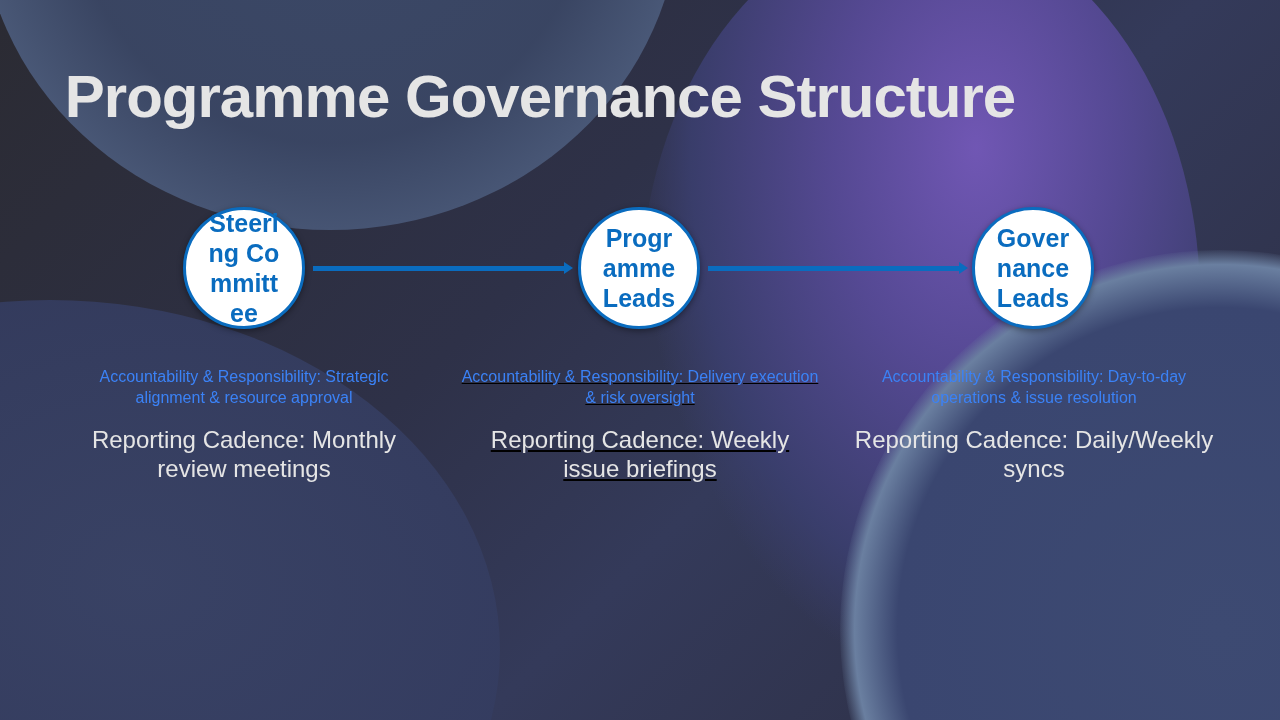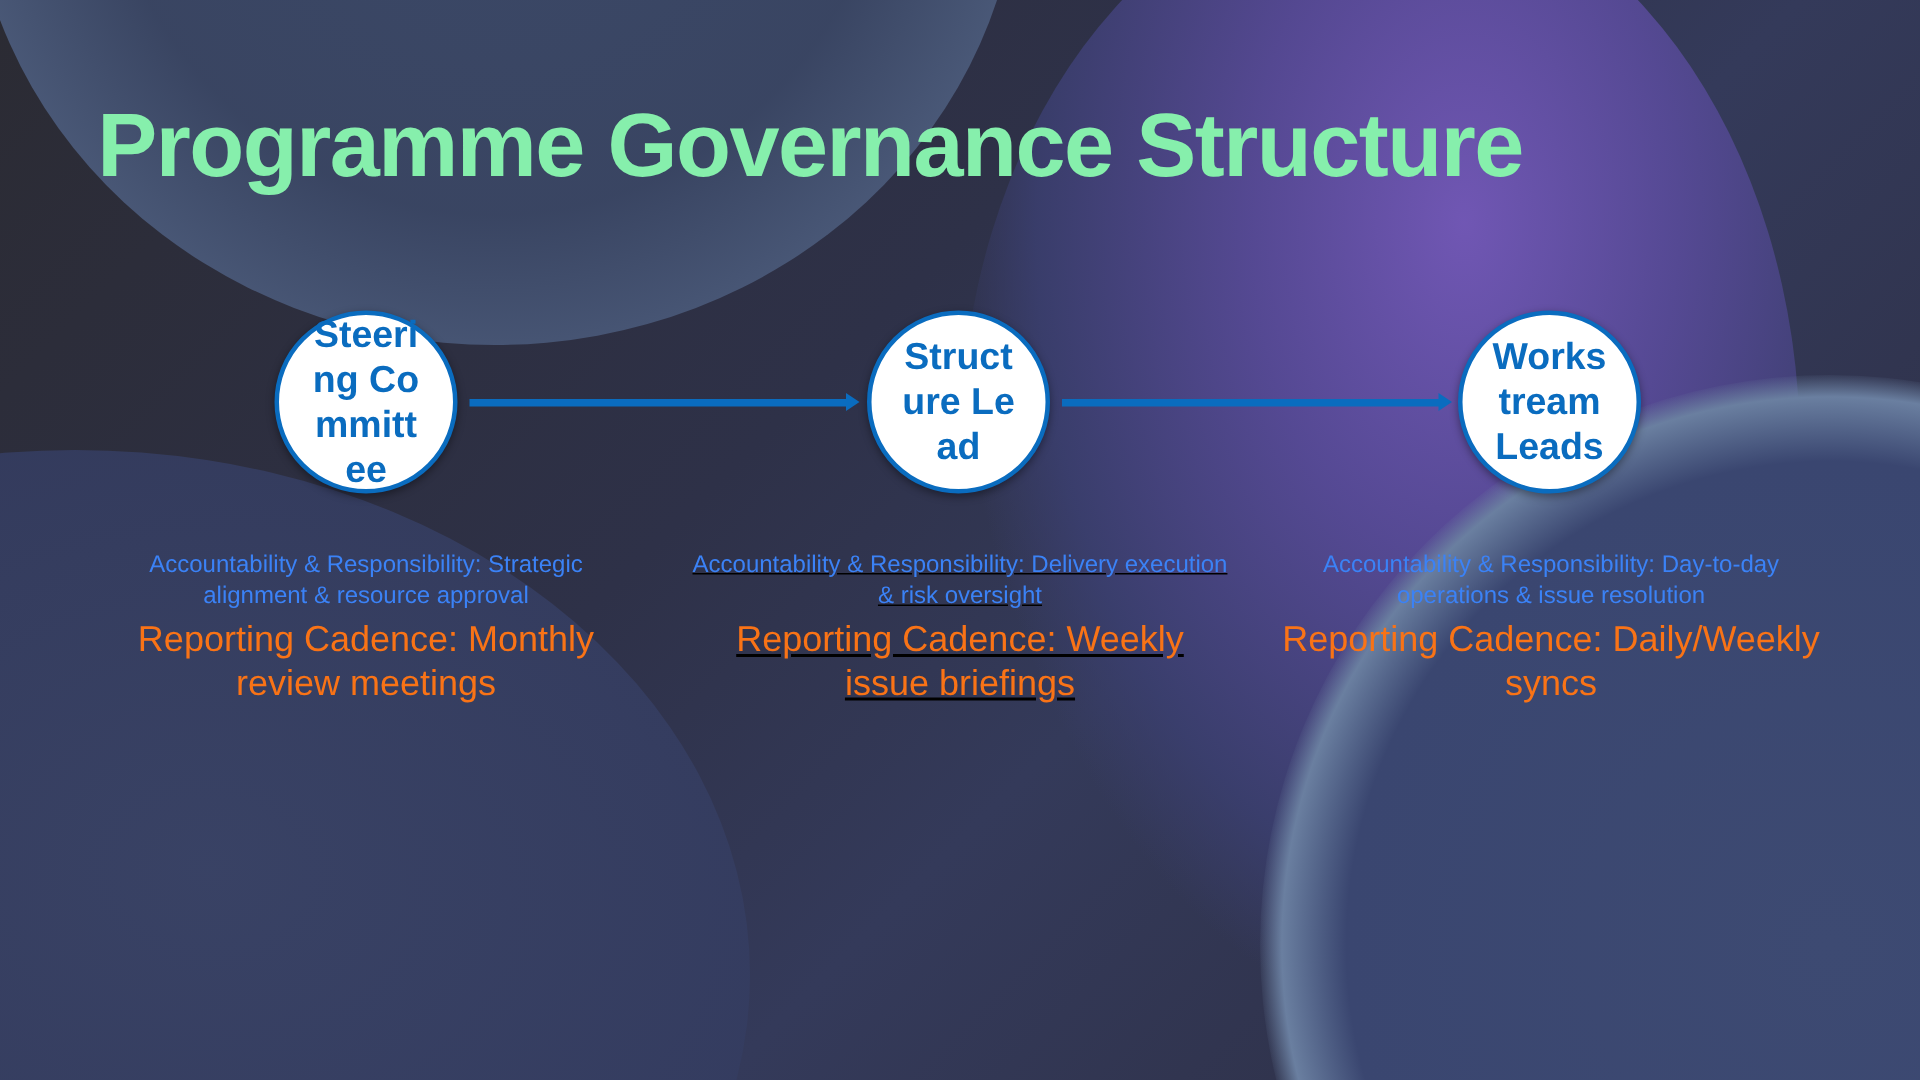--- a/index.html
+++ b/index.html
@@ -10,57 +10,57 @@
   .orb { position:absolute; border-radius:50%; }
   .orb1 { left:-20px; top:-420px; width:700px; height:650px;
     background: radial-gradient(ellipse at 50% 40%, #3c4a6a 0%, #3a4664 55%, #4e5e7e 78%, #9ab0bf 88%, rgba(60,70,100,0) 91%); opacity:.95; }
   .orb2 { left:640px; top:-80px; width:560px; height:760px;
     background: radial-gradient(ellipse at 60% 30%, #7b5cc4 0%, #5b4c9e 30%, #3b3f70 60%, rgba(50,55,90,0) 72%); opacity:.85; }
   .orb3 { left:840px; top:250px; width:760px; height:760px;
     background: radial-gradient(circle at 50% 50%, #3d4a72 0%, #3a4670 60%, #6a7fa0 68%, rgba(80,90,130,0) 71%); }
   .orb4 { left:-400px; top:300px; width:900px; height:700px;
     background: radial-gradient(ellipse at 60% 40%, #3a4468 0%, #343c60 55%, #5a3e9a 66%, rgba(40,40,70,0) 72%); opacity:.9; }
   .title { position:absolute; left:0; width:1080px; top:62px; text-align:center;
-    color:#86efac; font-weight:bold; font-size:60px; letter-spacing:-1px; }
+    color:#e5e5e5; font-weight:bold; font-size:60px; letter-spacing:-1px; }
   .node { position:absolute; top:207px; width:122px; height:122px; border-radius:50%;
     background:#fff; border:3px solid #0a6cbf; box-sizing:border-box;
     box-shadow:0 2px 6px rgba(0,0,0,.4); }
   .node-label { position:absolute; left:0; right:0; top:50%; transform:translateY(-50%);
     text-align:center; color:#0a6cbf; font-weight:bold; font-size:25px; line-height:30px;
     padding:0 20px; word-break:break-all; }
   .arrow { position:absolute; top:266px; height:5px; background:#0a6cbf; }
   .arrow::after { content:""; position:absolute; right:-8px; top:-4px;
     border-left:9px solid #0a6cbf; border-top:6.5px solid transparent; border-bottom:6.5px solid transparent; }
   .desc { position:absolute; top:366px; width:360px; text-align:center; }
   .acc { color:#3b82f6; font-size:16px; line-height:21px; }
-  .cad { color:#f97316; font-size:24px; line-height:29px; margin-top:4px; }
+  .cad { color:#e5e5e5; font-size:24px; line-height:29px; margin-top:17px; }
 </style>
 </head>
 <body>
 
 <div class="bg">
   <div class="orb orb4"></div>
   <div class="orb orb1"></div>
   <div class="orb orb2"></div>
   <div class="orb orb3"></div>
 </div>
 
 <div class="title">Programme Governance Structure</div>
 
 <div class="arrow" style="left:313px;width:252px;"></div>
 <div class="arrow" style="left:708px;width:252px;"></div>
 
 <div class="node" style="left:183px;">
   <div class="node-label">Steering Committee</div>
 </div>
 <div class="node" style="left:578px;">
-  <div class="node-label">Structure Lead</div>
+  <div class="node-label">Programme Leads</div>
 </div>
 <div class="node" style="left:972px;">
-  <div class="node-label">Workstream Leads</div>
+  <div class="node-label">Governance Leads</div>
 </div>
 
 <div class="desc" style="left:64px;">
   <div class="acc">Accountability &amp; Responsibility: Strategic alignment &amp; resource approval</div>
   <div class="cad">Reporting Cadence: Monthly review meetings</div>
 </div>
 <div class="desc" style="left:460px;text-decoration:underline;">
   <div class="acc">Accountability &amp; Responsibility: Delivery execution &amp; risk oversight</div>
   <div class="cad">Reporting Cadence: Weekly issue briefings</div>
 </div>

